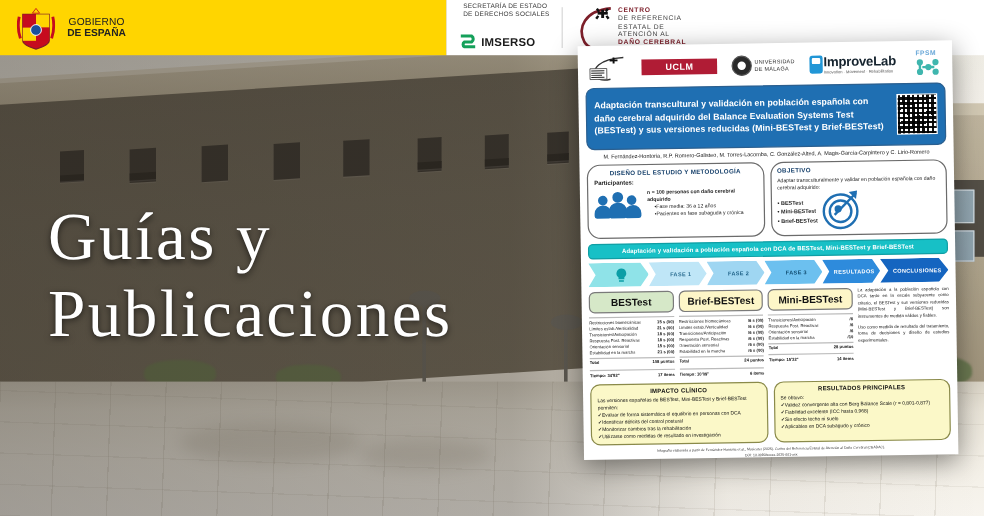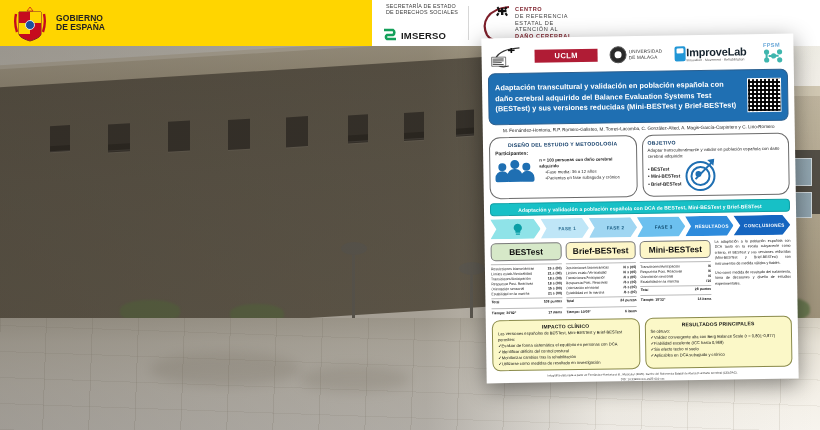--- a/index.html
+++ b/index.html
@@ -50,21 +50,21 @@
   .scrim{position:absolute;left:0;top:0;width:820px;height:430px;
          background:linear-gradient(90deg,rgba(40,34,26,.42) 0%,rgba(40,34,26,.34) 52%,rgba(40,34,26,.05) 74%,rgba(40,34,26,0) 100%);}
 
   
   .gov{position:absolute;left:0;top:0;width:820px;height:46px;display:flex;z-index:6;}
   .gov-yellow{width:372px;height:46px;background:#ffd500;display:flex;align-items:center;}
   .gov-white{flex:1;height:46px;background:#ffffff;display:flex;align-items:center;}
   .shield{width:32px;height:38px;margin-left:14px;position:relative;flex:0 0 auto;}
   .shield svg{display:block;}
   .gov-txt{margin-left:10px;line-height:1.08;}
-  .gov-txt .l1{font-size:8.5px;font-weight:bold;color:#222;letter-spacing:.1px;}
+  .gov-txt .l1{font-size:8.5px;font-weight:normal;color:#222;letter-spacing:.1px;text-align:center;}
   .gov-txt .l2{font-size:8.5px;font-weight:bold;color:#222;}
   .min{margin-left:24px;line-height:1.25;}
   .min .m1{font-size:7.4px;color:#222;letter-spacing:.2px;}
   .min .m2{font-size:8.4px;color:#222;font-weight:600;letter-spacing:.1px;}
   .min .m3{font-size:8.4px;color:#222;font-weight:600;letter-spacing:.1px;}
   .sec{margin-left:14px;line-height:1.2;}
   .sec div{font-size:5.4px;color:#3b3b3b;letter-spacing:.2px;}
   .imserso{display:flex;align-items:center;margin-left:10px;margin-top:12px;}
   .imserso .mark{width:15px;height:16px;position:relative;}
   .imserso .name{font-size:9.5px;font-weight:bold;color:#1b1b1b;margin-left:4px;letter-spacing:.2px;}
@@ -292,20 +292,24 @@
           <div class="bold">CENTRO</div>
           <div class="plain"><span>DE REFERENCIA</span></div>
           <div class="plain"><span>ESTATAL DE</span></div>
           <div class="plain"><span>ATENCIÓN AL</span></div>
           <div class="bold">DAÑO CEREBRAL</div>
         </div>
       </div>
     </div>
   </div>
 
+  <div class="hero">
+    <div class="l1">Guías y</div>
+    <div class="l2">Publicaciones</div>
+  </div>
 
   <div class="poster">
 
     <div class="p-logos">
       <div class="lg lg-ceadac">
         <svg viewBox="0 0 32 22" width="32" height="22">
           <path d="M29 2 C9 3 2 11 6 18 C9 21 14 21 18 20" stroke="#333" stroke-width="1.2" fill="none"></path>
           <g fill="#111">
               <rect x="20" y="2" width="1.6" height="5"></rect>
               <rect x="17.5" y="3.6" width="6.6" height="1.5"></rect>

